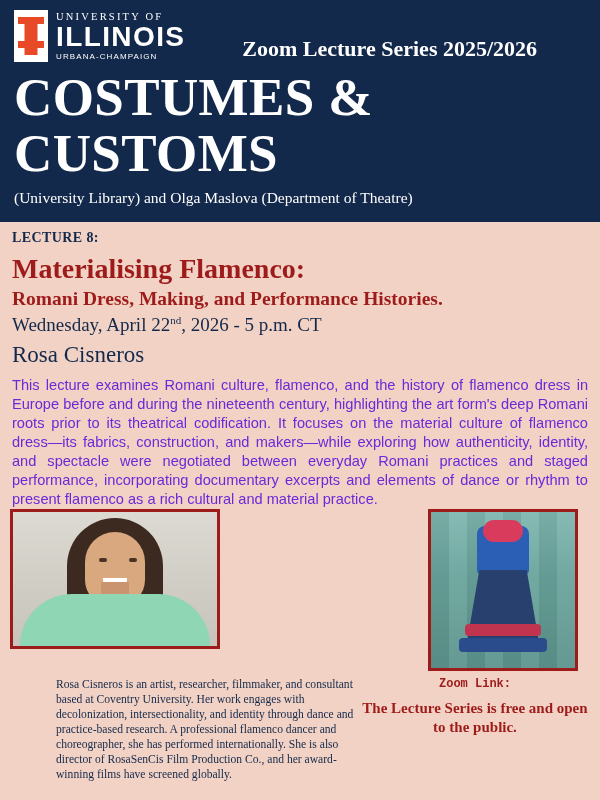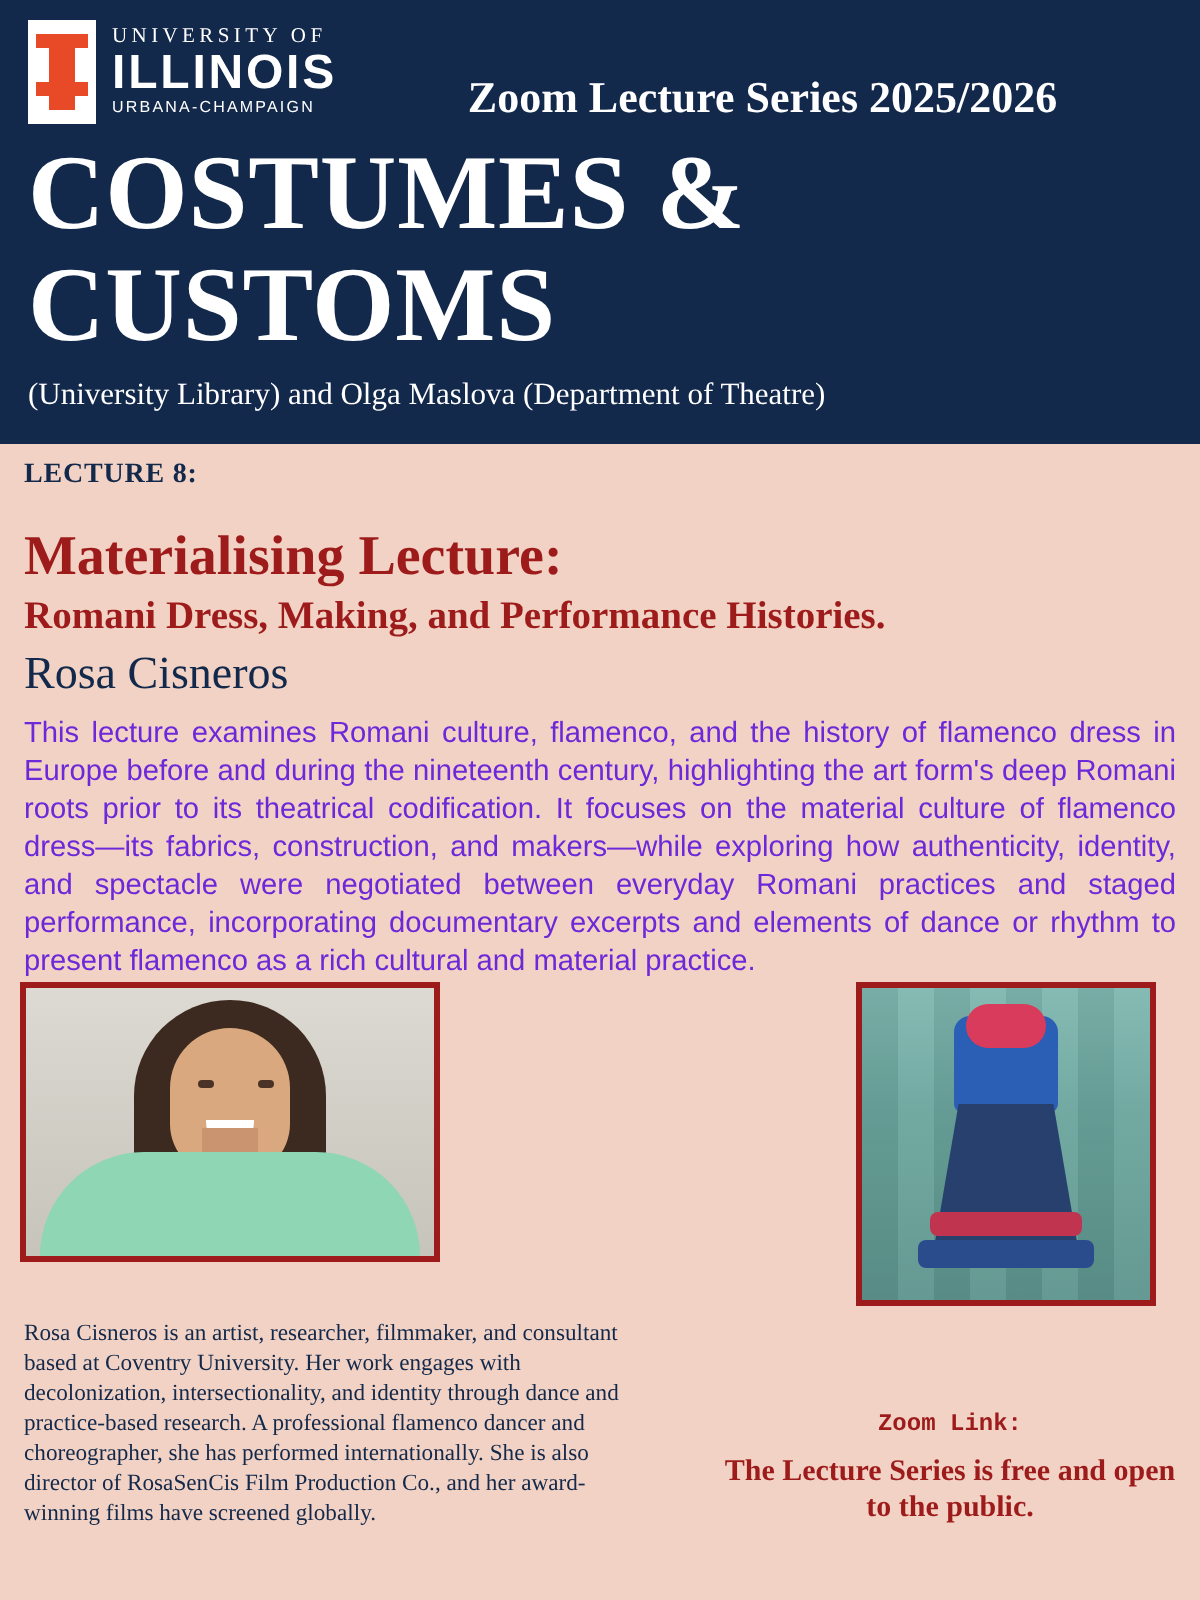--- a/index.html
+++ b/index.html
@@ -70,21 +70,21 @@
     line-height: 1.05;
   }
   .logo-text .l1 {
     font-family: "Liberation Serif", serif;
     font-size: 10.5px;
     letter-spacing: 2.2px;
     display: block;
   }
   .logo-text .l2 {
     font-family: "Liberation Sans", sans-serif;
-    font-size: 24px;
+    font-size: 28px;
     font-weight: bold;
     letter-spacing: 1.4px;
     display: block;
   }
   .logo-text .l3 {
     font-family: "Liberation Sans", sans-serif;
     font-size: 8px;
     letter-spacing: 1.1px;
     display: block;
     margin-top: 1px;
@@ -117,21 +117,21 @@
     padding: 8px 12px 0 12px;
     box-sizing: border-box;
     color: #13294b;
   }
   .lecture-num {
     font-family: "Liberation Serif", serif;
     font-size: 14px;
     font-weight: bold;
     letter-spacing: 0.4px;
     color: #13294b;
-    margin-bottom: 18px;
+    margin-bottom: 8px;
   }
   .talk-title {
     font-family: "Liberation Serif", serif;
     font-size: 28px;
     font-weight: bold;
     color: #9e1b1b;
     line-height: 1.1;
     margin-bottom: 2px;
   }
   .talk-subtitle {
@@ -315,23 +315,24 @@
     width: 88px;
     height: 14px;
     border-radius: 4px;
     background: #2b4c8c;
   }
 
   
   .bottom-row {
     display: flex;
     justify-content: space-between;
-    align-items: flex-end;
+    align-items: flex-start;
     padding: 6px 10px 0 12px;
     box-sizing: border-box;
+    margin-left: 44px;
   }
   .bio {
     width: 300px;
     font-family: "Liberation Serif", serif;
     font-size: 11.6px;
     line-height: 1.3;
     color: #13294b;
   }
   .zoom-box {
     width: 230px;
@@ -378,22 +379,23 @@
         </div>
       </div>
       <div class="series-title">Zoom Lecture Series 2025/2026</div>
     </div>
     <div class="main-title">COSTUMES &amp; CUSTOMS</div>
     <div class="sponsor">(University Library) and Olga Maslova (Department of Theatre)</div>
   </div>
 
   <div class="content">
     <div class="lecture-num">LECTURE 8:</div>
-    <div class="talk-title">Materialising Lecture:</div>
+    <div class="talk-title">Materialising Flamenco:</div>
     <div class="talk-subtitle">Romani Dress, Making, and Performance Histories.</div>
+    <div class="datetime"><span>Wednesday, April 22</span><sup>nd</sup><span>, 2026 - 5 p.m. CT</span></div>
     <div class="speaker">Rosa Cisneros</div>
     <div class="abstract">This lecture examines Romani culture, flamenco, and the history of flamenco dress in Europe before and during the nineteenth century, highlighting the art form's deep Romani roots prior to its theatrical codification. It focuses on the material culture of flamenco dress—its fabrics, construction, and makers—while exploring how authenticity, identity, and spectacle were negotiated between everyday Romani practices and staged performance, incorporating documentary excerpts and elements of dance or rhythm to present flamenco as a rich cultural and material practice.</div>
   </div>
 
   <div class="images-row">
     <div class="photo-frame photo-left">
       <div class="portrait">
         <div class="hair"></div>
         <div class="face"></div>
         <div class="eye-l"></div>

